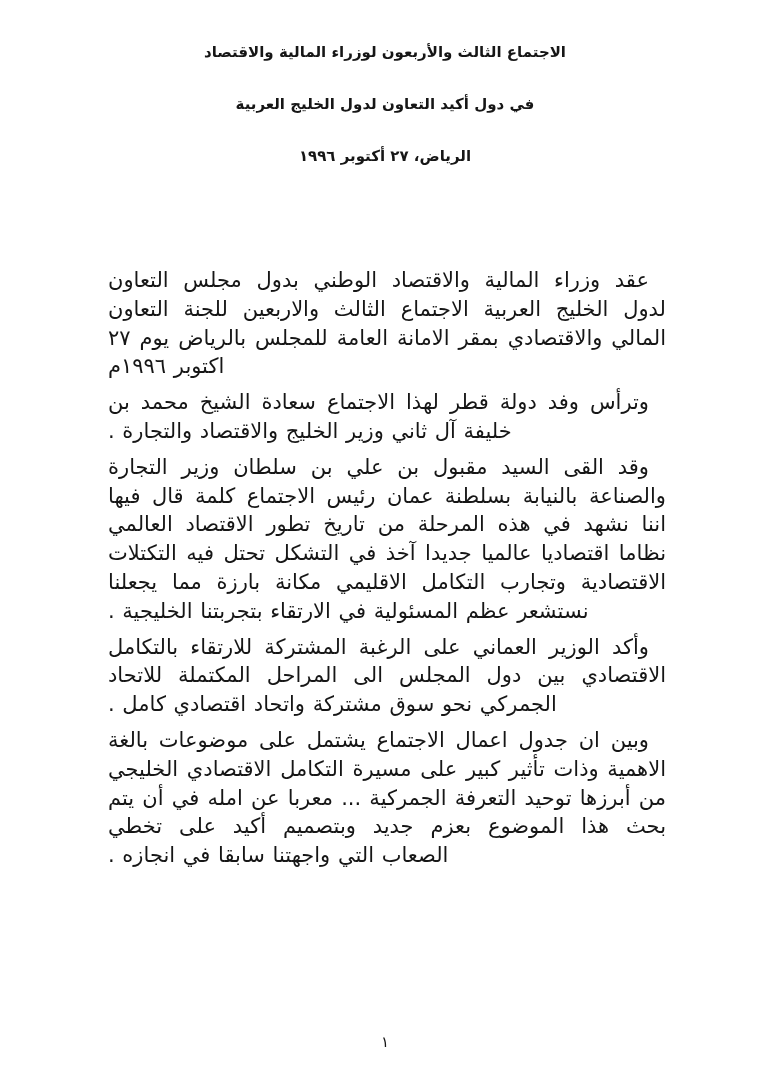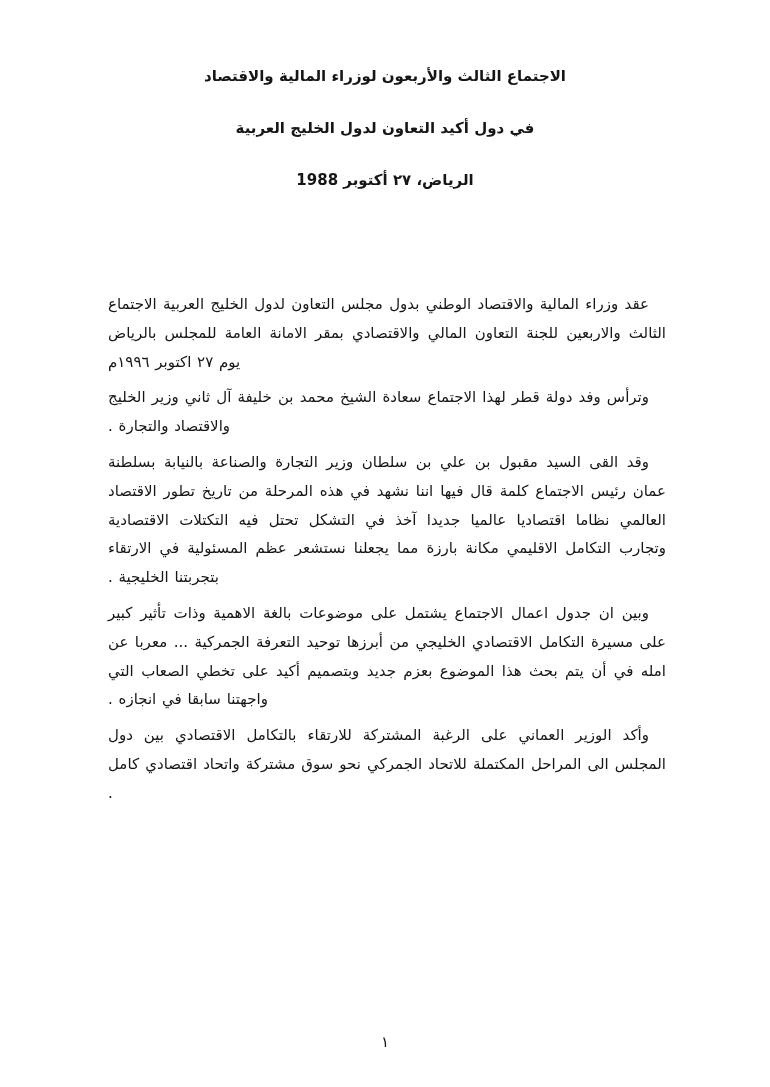--- a/index.html
+++ b/index.html
@@ -12,38 +12,38 @@
     width: 770px;
     height: 1087px;
     margin: 0 auto;
     background: #ffffff;
     overflow: hidden;
     font-family: "DejaVu Sans", sans-serif;
     color: #161616;
     direction: rtl;
   }
   .title-block {
-    padding-top: 66px;
+    padding-top: 42px;
     text-align: center;
   }
   .title-line {
     font-size: 15px;
     font-weight: 700;
     line-height: 20px;
     margin: 0 0 32px 0;
     direction: rtl;
     unicode-bidi: plaintext;
   }
   .body-text {
     margin: 0 104px;
     padding-top: 68px;
     direction: rtl;
   }
   .para {
-    font-size: 15px;
+    font-size: 21px;
     line-height: 28.8px;
     margin: 0 0 7px 4px;
     text-align: justify;
     text-align-last: left;
     text-indent: 17px;
     word-spacing: 1px;
   }
   .page-footer {
     position: absolute;
     left: 0;
@@ -57,28 +57,28 @@
   }
 </style>
 </head>
 <body>
 
 <div class="page">
 
   <header class="title-block">
     <div class="title-line">الاجتماع الثالث والأربعون لوزراء المالية والاقتصاد</div>
     <div class="title-line">في دول أكيد التعاون لدول الخليج العربية</div>
-    <div class="title-line">الرياض، ٢٧ أكتوبر 1988</div>
+    <div class="title-line">الرياض، ٢٧ أكتوبر ١٩٩٦</div>
   </header>
 
   <main class="body-text">
     <p class="para">عقد وزراء المالية والاقتصاد الوطني بدول مجلس التعاون لدول الخليج العربية الاجتماع الثالث والاربعين للجنة التعاون المالي والاقتصادي بمقر الامانة العامة للمجلس بالرياض يوم ٢٧ اكتوبر ١٩٩٦م</p>
     <p class="para">وترأس وفد دولة قطر لهذا الاجتماع سعادة الشيخ محمد بن خليفة آل ثاني وزير الخليج والاقتصاد والتجارة .</p>
     <p class="para">وقد القى السيد مقبول بن علي بن سلطان وزير التجارة والصناعة بالنيابة بسلطنة عمان رئيس الاجتماع كلمة قال فيها اننا نشهد في هذه المرحلة من تاريخ تطور الاقتصاد العالمي نظاما اقتصاديا عالميا جديدا آخذ في التشكل تحتل فيه التكتلات الاقتصادية وتجارب التكامل الاقليمي مكانة بارزة مما يجعلنا نستشعر عظم المسئولية في الارتقاء بتجربتنا الخليجية .</p>
+    <p class="para">وأكد الوزير العماني على الرغبة المشتركة للارتقاء بالتكامل الاقتصادي بين دول المجلس الى المراحل المكتملة للاتحاد الجمركي نحو سوق مشتركة واتحاد اقتصادي كامل .</p>
     <p class="para">وبين ان جدول اعمال الاجتماع يشتمل على موضوعات بالغة الاهمية وذات تأثير كبير على مسيرة التكامل الاقتصادي الخليجي من أبرزها توحيد التعرفة الجمركية ... معربا عن امله في أن يتم بحث هذا الموضوع بعزم جديد وبتصميم أكيد على تخطي الصعاب التي واجهتنا سابقا في انجازه .</p>
-    <p class="para">وأكد الوزير العماني على الرغبة المشتركة للارتقاء بالتكامل الاقتصادي بين دول المجلس الى المراحل المكتملة للاتحاد الجمركي نحو سوق مشتركة واتحاد اقتصادي كامل .</p>
   </main>
 
   <footer class="page-footer">
     <span class="page-number">١</span>
   </footer>
 
 </div>
 
 </body></html>

